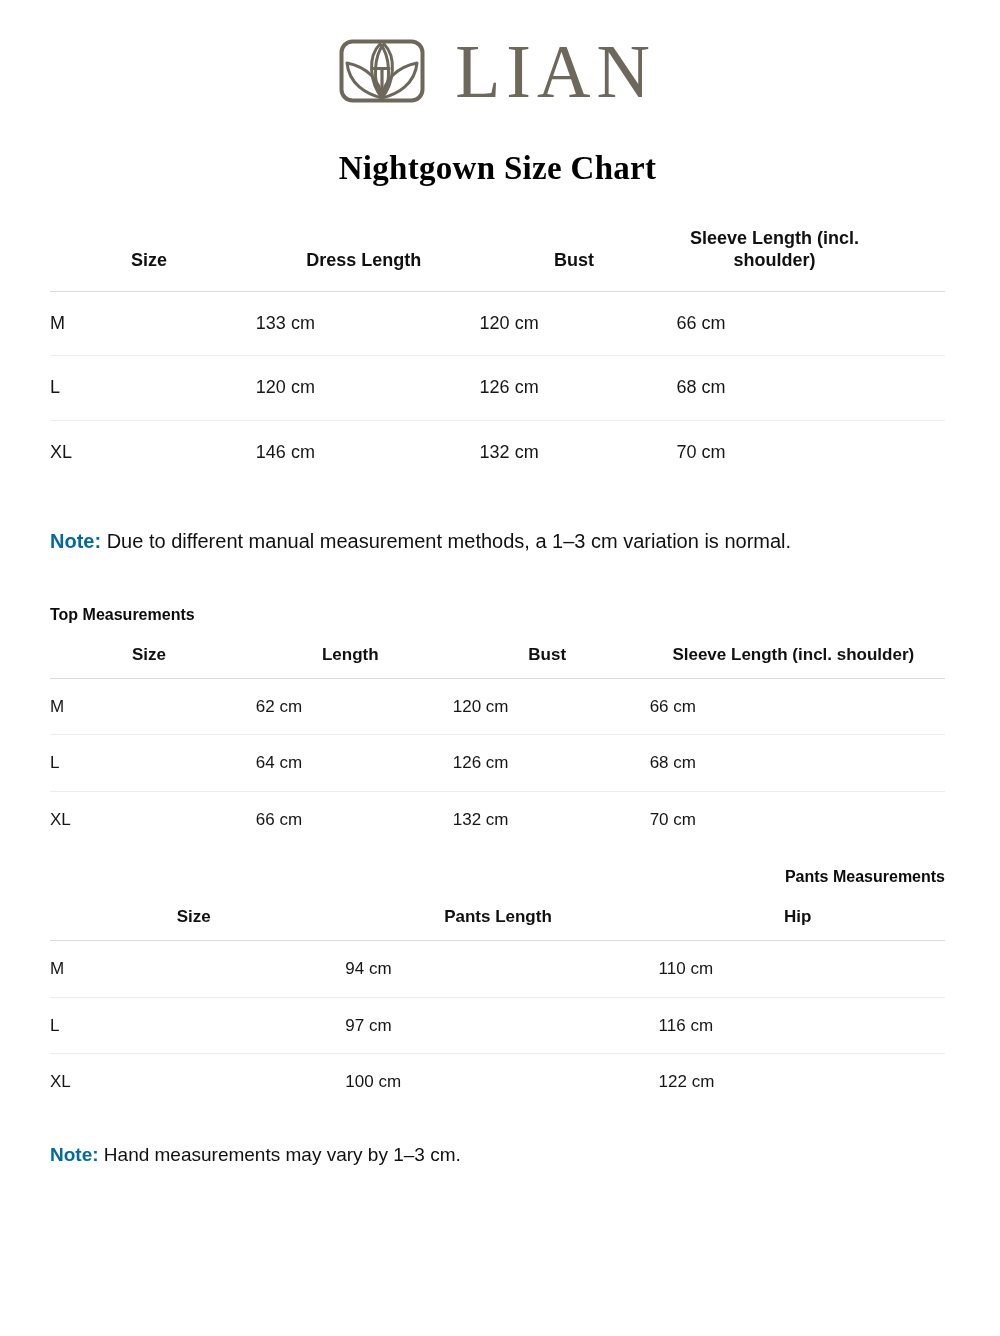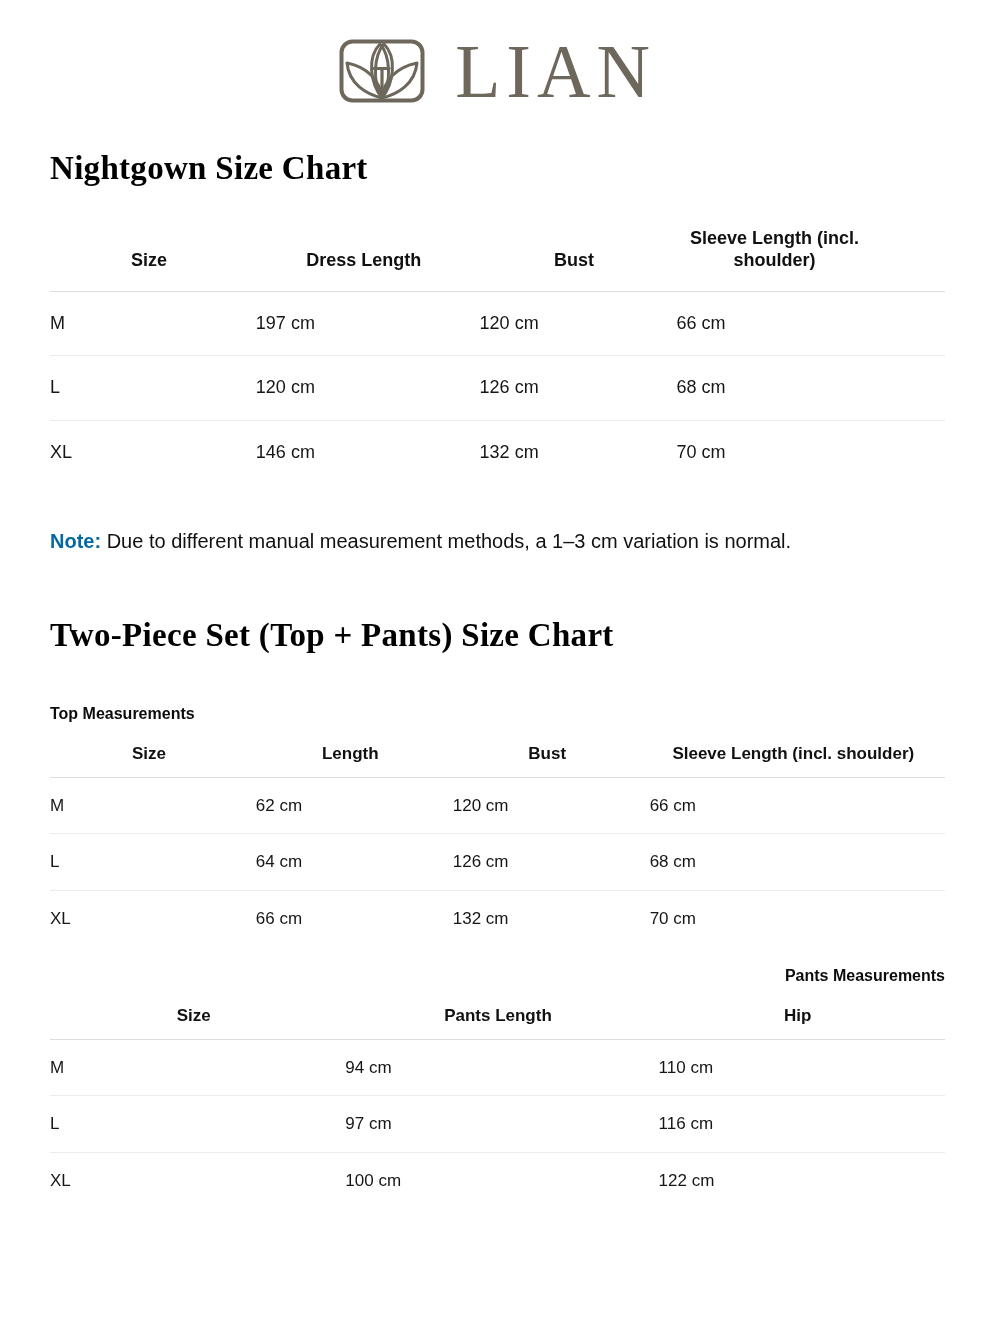--- a/index.html
+++ b/index.html
@@ -37,21 +37,21 @@
     transform: scaleY(1.04);
   }
 
   
   .chart-title {
     font-family: "Liberation Serif", serif;
     font-weight: 700;
     font-size: 33px;
     line-height: 1.12;
     color: #000000;
-    text-align: left;
+    text-align: center;
     letter-spacing: 0.3px;
   }
   .title-1 { margin-top: 46px; }
   .title-2 { margin-top: 62px; }
 
   
   table {
     width: 100%;
     border-collapse: collapse;
     table-layout: fixed;
@@ -124,21 +124,21 @@
         <th>Dress Length</th>
         <th>Bust</th>
         <th>
             <div class="w-narrow">Sleeve Length (incl. shoulder)</div>
           </th>
       </tr>
     </thead>
     <tbody>
       <tr>
         <td>M</td>
-        <td>197 cm</td>
+        <td>133 cm</td>
         <td>120 cm</td>
         <td>66 cm</td>
       </tr>
       <tr>
         <td>L</td>
         <td>120 cm</td>
         <td>126 cm</td>
         <td>68 cm</td>
       </tr>
       <tr>
@@ -146,21 +146,20 @@
         <td>146 cm</td>
         <td>132 cm</td>
         <td>70 cm</td>
       </tr>
     </tbody>
   </table>
 
   <p class="note note-1"><b>Note:</b>
     <span>Due to different manual measurement methods, a 1–3 cm variation is normal.</span></p>
 
-  <h1 class="chart-title title-2">Two-Piece Set (Top + Pants) Size Chart</h1>
 
   <h3 class="sub-heading sub-heading-top">Top Measurements</h3>
 
   <table class="table-sm">
     <colgroup>
         <col style="width:23%">
         <col style="width:22%">
         <col style="width:22%">
         <col style="width:33%">
       </colgroup>
@@ -221,14 +220,16 @@
         <td>116 cm</td>
       </tr>
       <tr>
         <td>XL</td>
         <td>100 cm</td>
         <td>122 cm</td>
       </tr>
     </tbody>
   </table>
 
+  <p class="note note-2"><b>Note:</b>
+    <span>Hand measurements may vary by 1–3 cm.</span></p>
 
 </div>
 
 </body></html>

